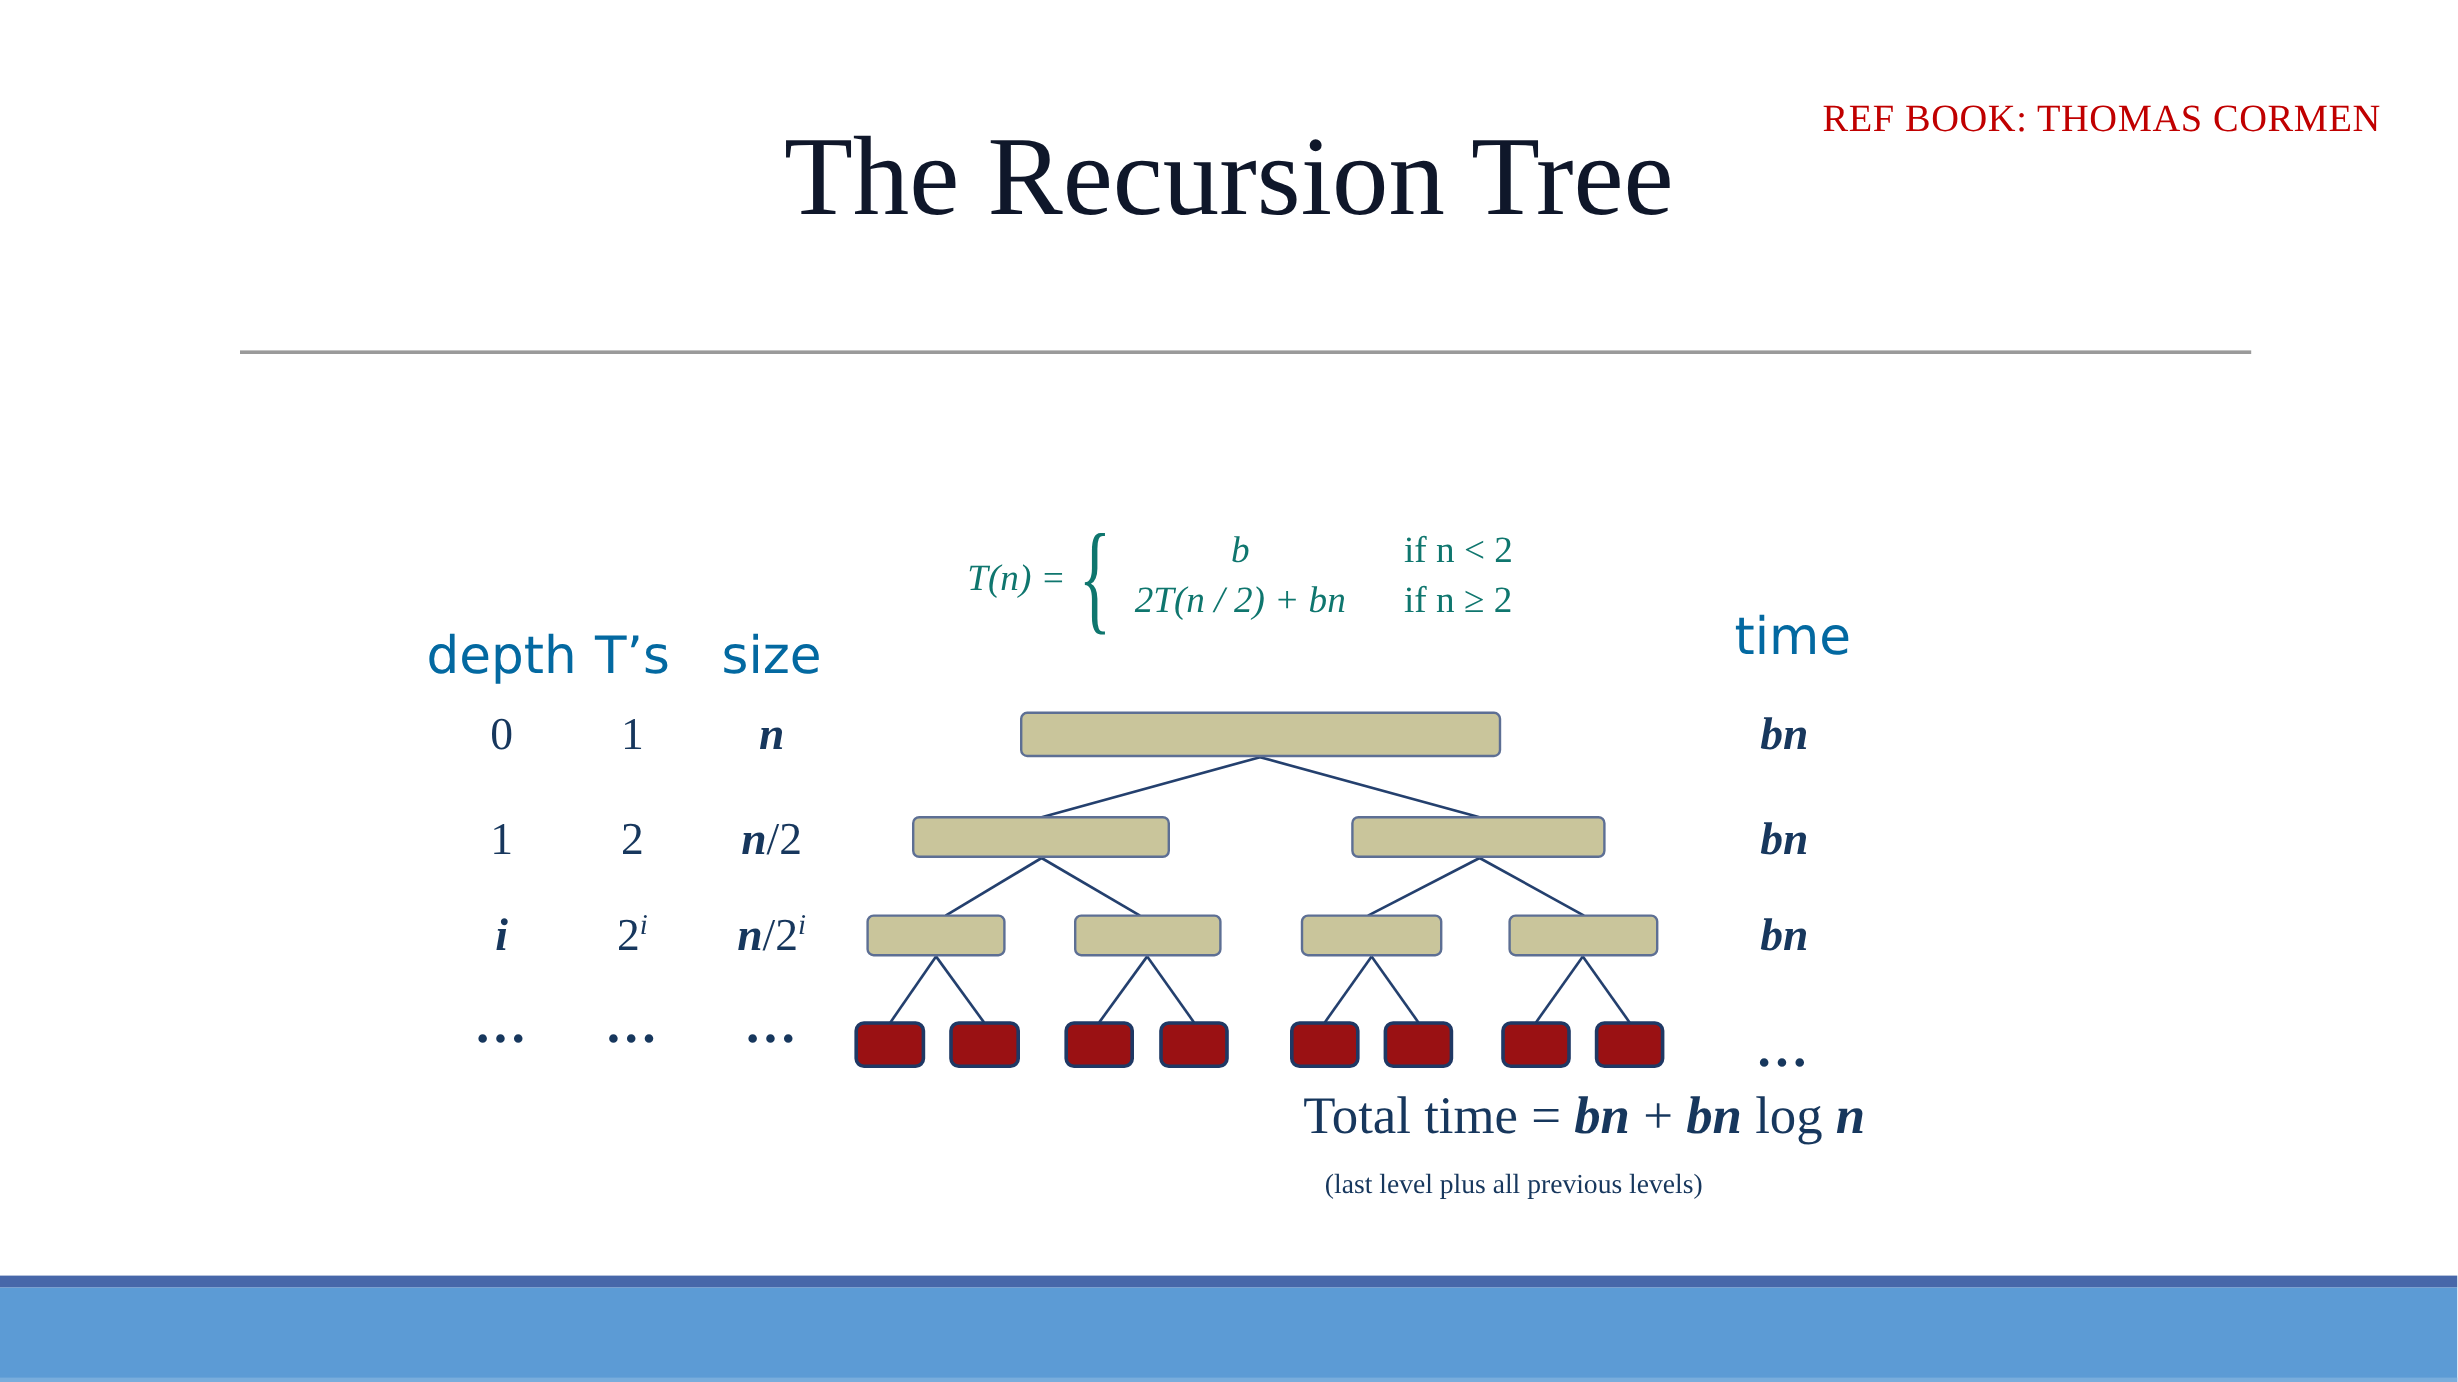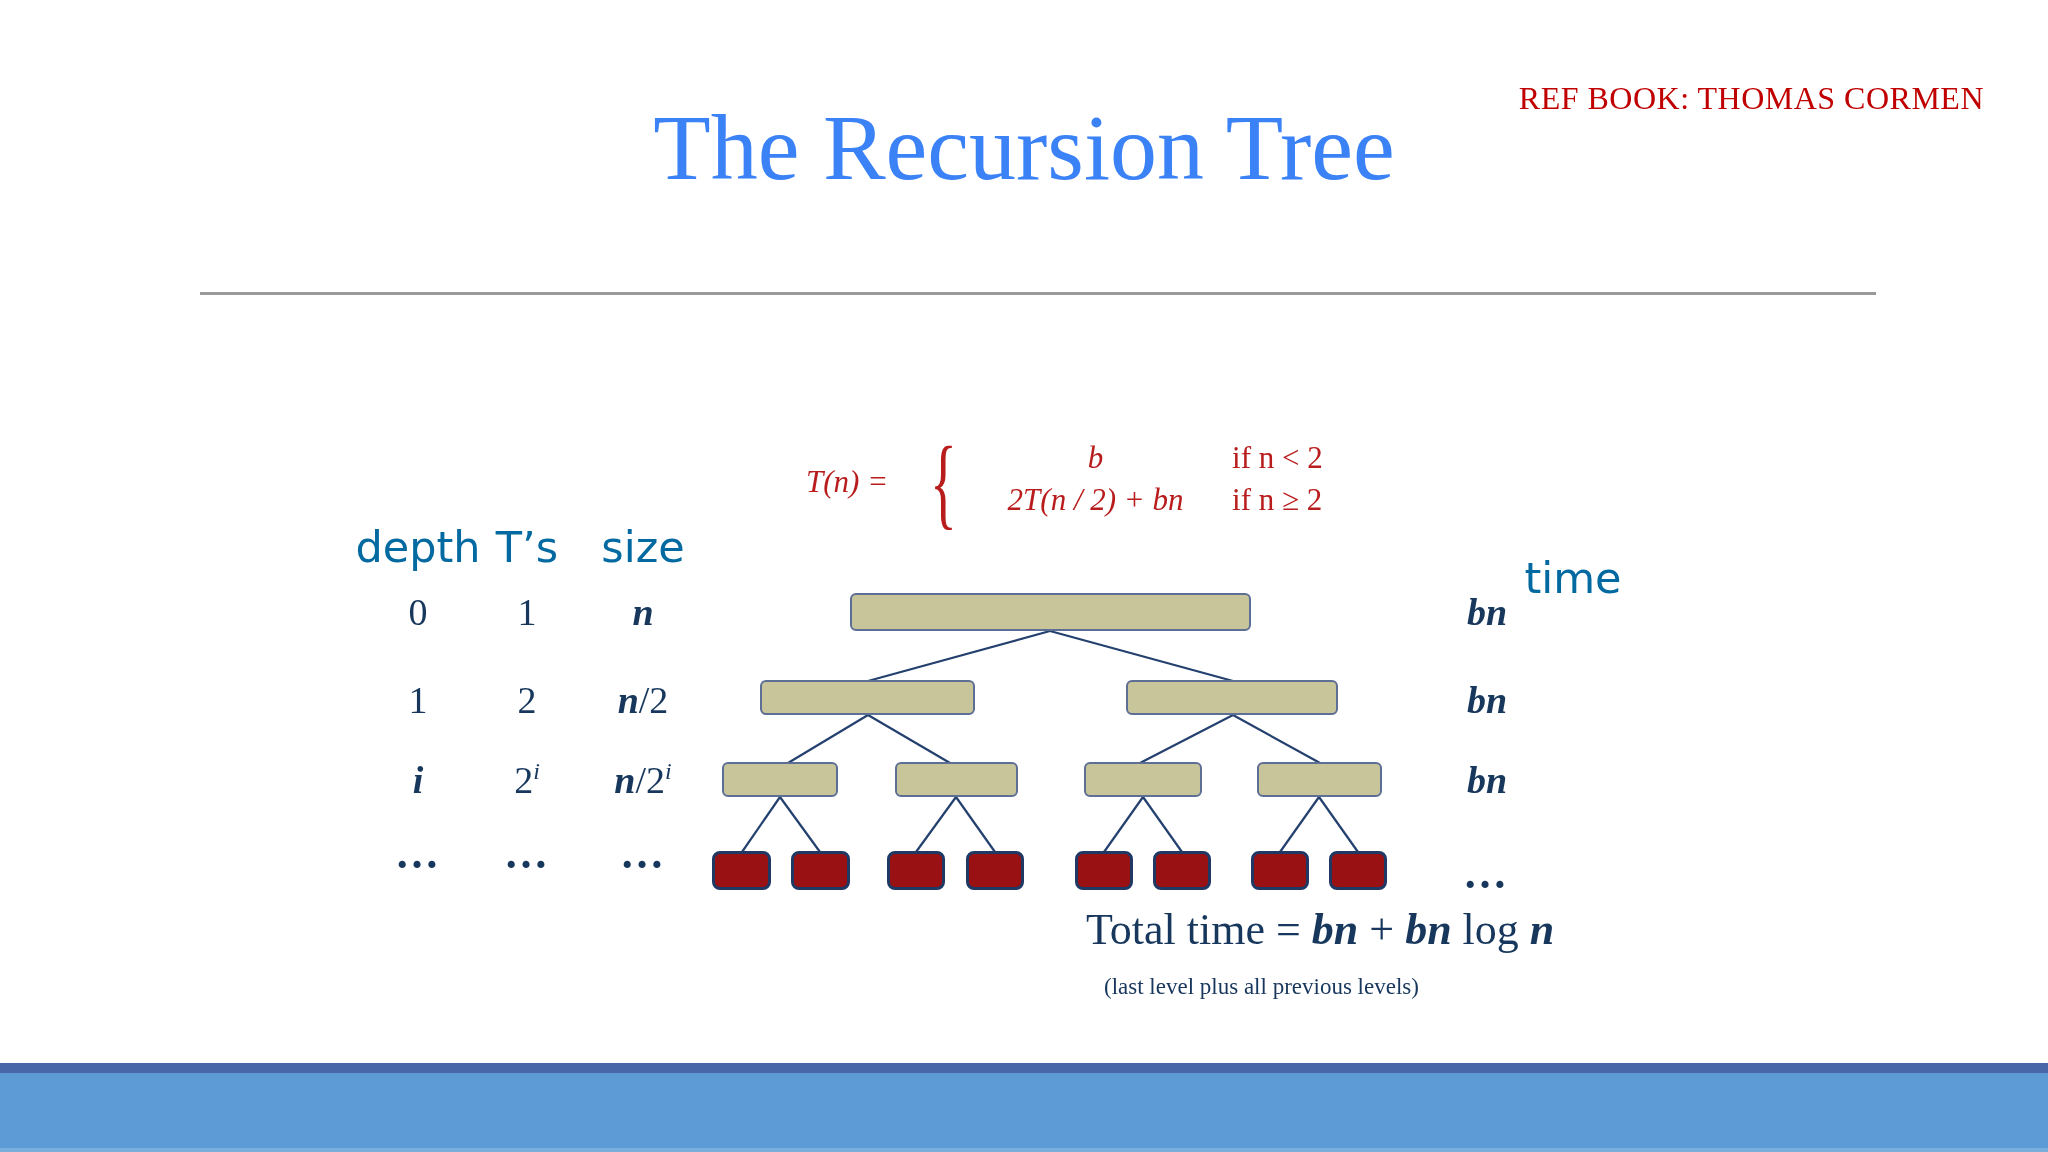--- a/index.html
+++ b/index.html
@@ -7,28 +7,28 @@
     position:relative; width:2048px; height:1152px; background:#ffffff;
     overflow:hidden; font-family:"Liberation Serif", serif; color:#17375D;
   }
 
   .ref-note {
     position:absolute; top:80px; right:64px; font-size:32px;
     color:#C00000; letter-spacing:0.5px; white-space:nowrap;
   }
   .title {
     position:absolute; top:92px; left:0; width:100%; text-align:center;
-    font-size:94px; color:#3b82f6; line-height:110px; white-space:nowrap;
+    font-size:94px; color:#0f172a; line-height:110px; white-space:nowrap;
   }
   .divider { position:absolute; top:292px; left:200px; width:1676px; height:3px; background:#9a9a9a; }
 
   .intro { position:absolute; left:380px; top:326px; font-size:42px; line-height:62px; color:#17375D; }
 
   
-  .formula { position:absolute; left:806px; top:436px; display:flex; align-items:center; color:#b91c1c;gap:31px; }
+  .formula { position:absolute; left:806px; top:436px; display:flex; align-items:center; color:#0f766e; }
   .formula .lhs { font-size:31px; font-style:italic; margin-right:8px; white-space:nowrap; }
   .formula .brace { font-size:102px; line-height:92px; font-weight:400; transform:scaleX(0.55); transform-origin:center; margin:0 -6px 0 -8px; }
   .cases { display:flex; flex-direction:column; }
   .case-row { display:flex; align-items:baseline; height:42px; }
   .case-expr { display:inline-block; width:205px; text-align:center; font-size:31px; font-style:italic; white-space:nowrap; }
   .case-cond { margin-left:34px; font-size:31px; white-space:nowrap; }
   .case-cond .it { }
 
   
   .colhead {
@@ -83,21 +83,21 @@
       <span class="case-row">
         <span class="case-expr">2T(n / 2) + bn</span>
         <span class="case-cond"><span>if </span><span class="it">n ≥ 2</span></span>
       </span>
     </span>
   </div>
 
   <div class="colhead" style="left:418px; top:522px;">depth</div>
   <div class="colhead" style="left:527px; top:522px;">T’s</div>
   <div class="colhead" style="left:643px; top:522px;">size</div>
-  <div class="colhead" style="left:1573px; top:506px;margin-top:47px;">time</div>
+  <div class="colhead" style="left:1494px; top:506px;">time</div>
 
   <div class="cell" style="left:418px; top:590px;">0</div>
   <div class="cell" style="left:527px; top:590px;">1</div>
   <div class="cell bi" style="left:643px; top:590px;">n</div>
 
   <div class="cell" style="left:418px; top:678px;">1</div>
   <div class="cell" style="left:527px; top:678px;">2</div>
   <div class="cell" style="left:643px; top:678px;"><span class="bi">n</span><span>/2</span></div>
 
   <div class="cell bi" style="left:418px; top:758px;">i</div>

